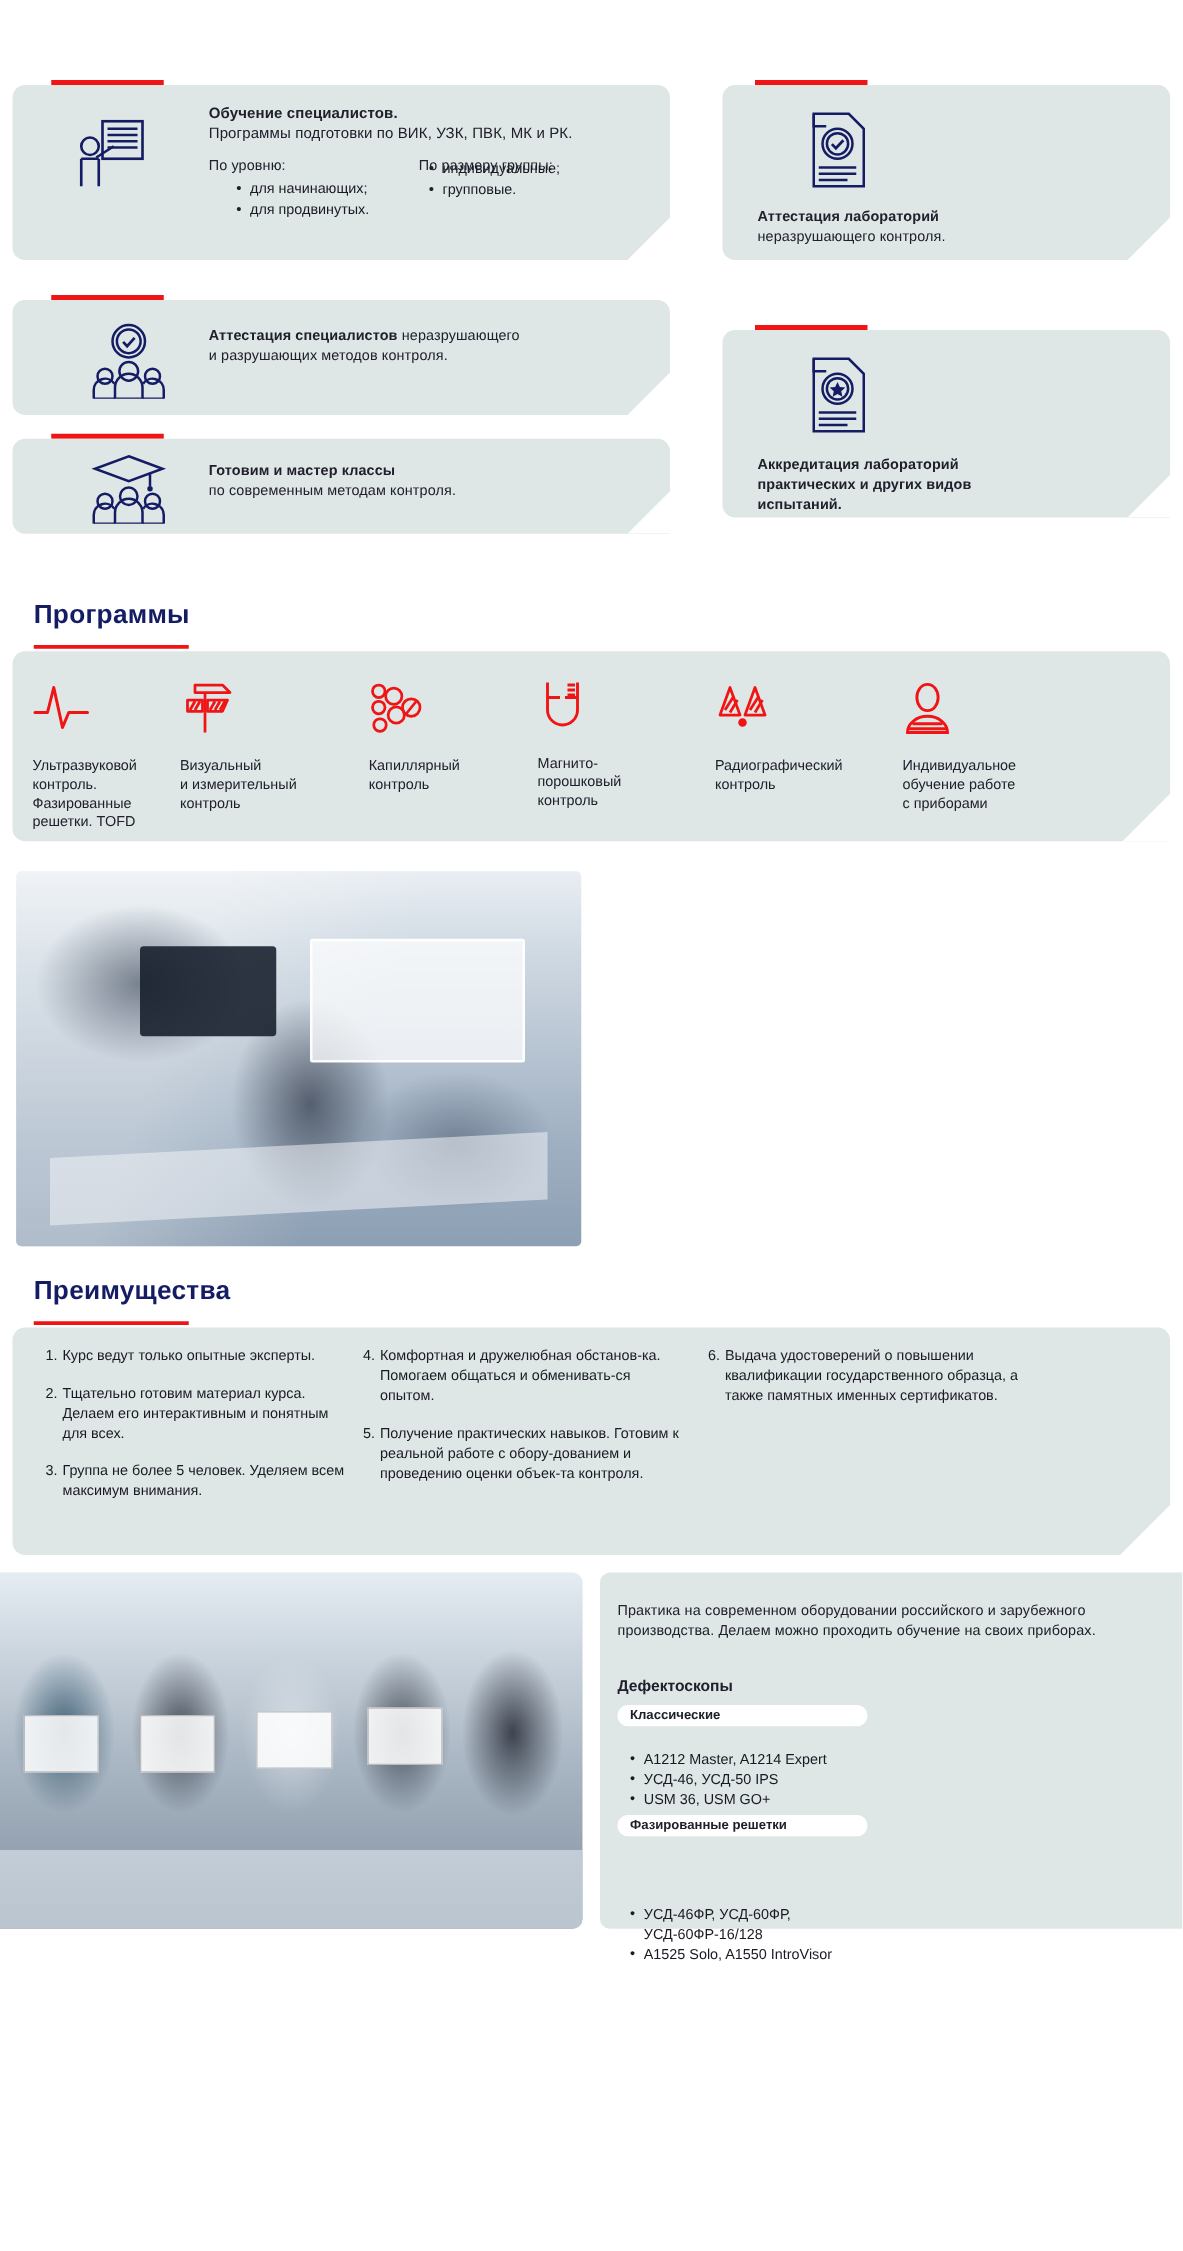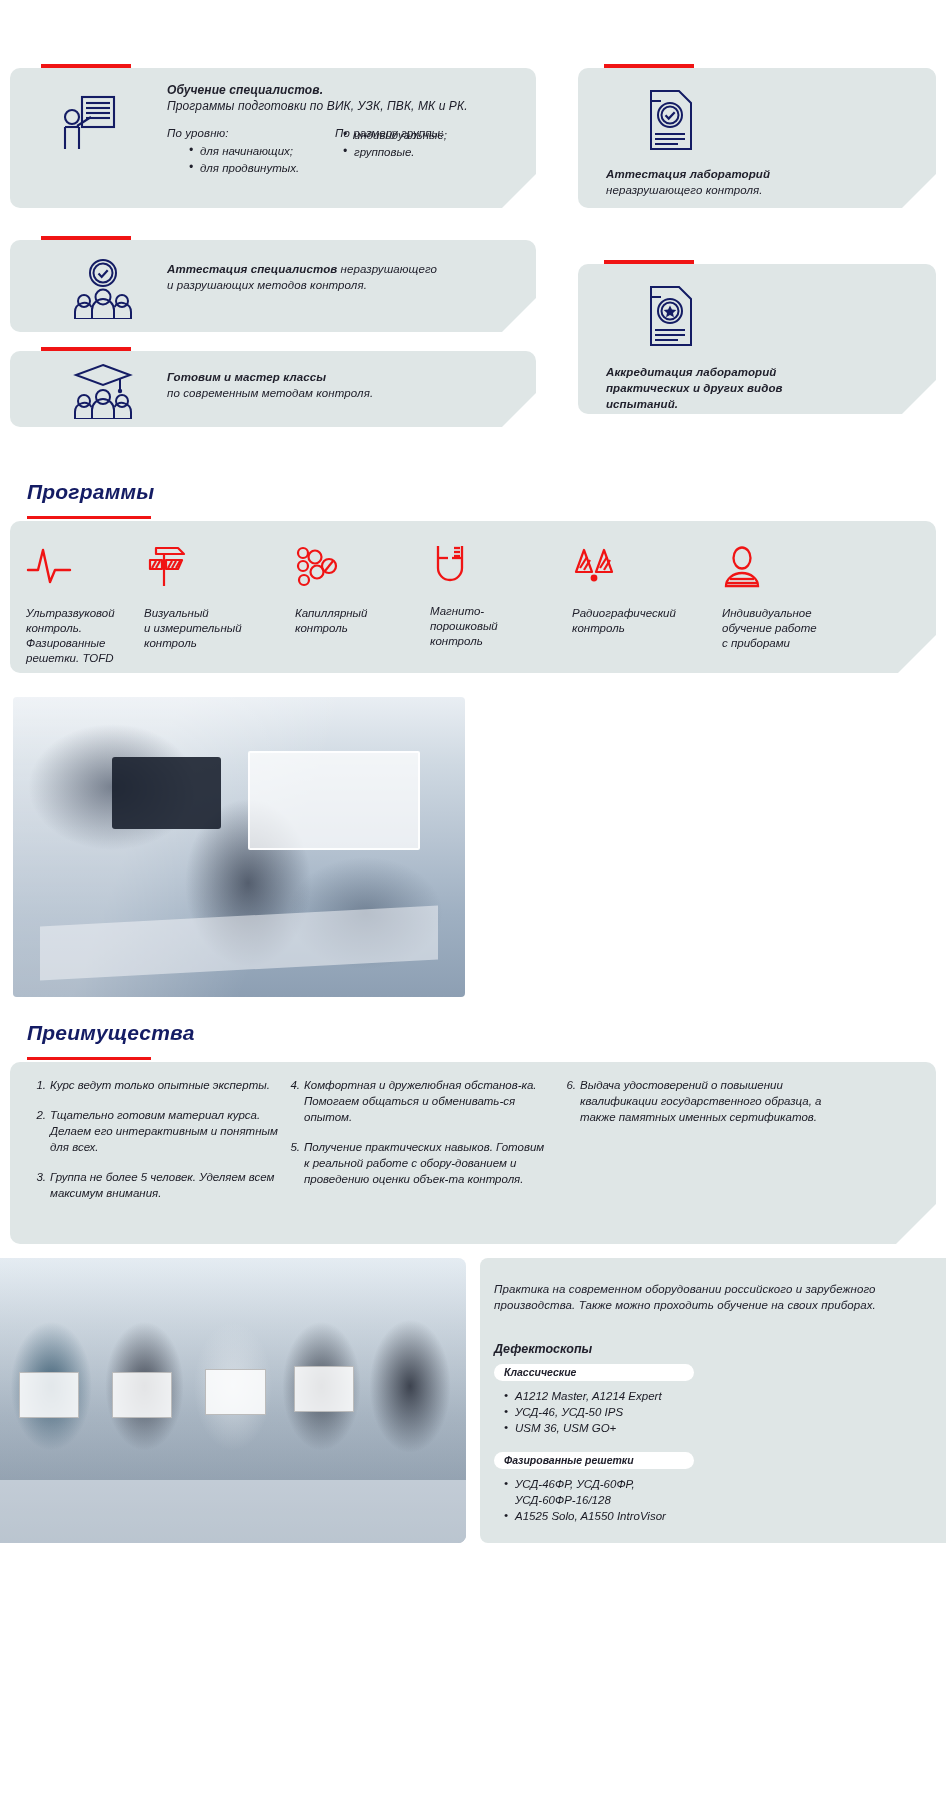--- a/index.html
+++ b/index.html
@@ -3,21 +3,21 @@
 <meta charset="utf-8">
 <style>
   * { box-sizing: border-box; margin: 0; padding: 0; }
   html, body {
     width: 946px; height: 1801px;
     background: #ffffff;
     font-family: "Liberation Sans", "DejaVu Sans", sans-serif;
     color: #1a1a24;
     overflow: hidden;
   }
-  .page { position: relative; width: 946px; height: 1507px; font-style: italic; }
+  .page { position: relative; width: 946px; height: 1507px; }
 
   
   .card {
     position: absolute;
     background: #dfe6e6;
     border-radius: 10px;
   }
   .card.notch-br {
     border-bottom-right-radius: 0;
   }
@@ -437,32 +437,32 @@
         linear-gradient(180deg, rgba(255,255,255,.25), rgba(0,0,0,.12));"></div>
     <div style="position:absolute;left:4%;top:40%;width:13%;height:16%;background:rgba(255,255,255,.85);border:1px solid #bbb;"></div>
     <div style="position:absolute;left:24%;top:40%;width:13%;height:16%;background:rgba(255,255,255,.85);border:1px solid #bbb;"></div>
     <div style="position:absolute;left:44%;top:39%;width:13%;height:16%;background:rgba(255,255,255,.85);border:1px solid #bbb;"></div>
     <div style="position:absolute;left:63%;top:38%;width:13%;height:16%;background:rgba(255,255,255,.85);border:1px solid #bbb;"></div>
     <div style="position:absolute;left:0;top:78%;width:100%;height:22%;background:rgba(225,232,238,.6);"></div>
   </div>
 
   <div class="card" style="left:480px; top:1258px; width:466px; height:285px; border-radius:8px 0 0 8px;">
 
-    <div class="t" style="left:14px; top:23px; width:420px; line-height:16px;">Практика на современном оборудовании российского и зарубежного производства. Также можно проходить обучение на своих приборах.</div>
+    <div class="t" style="left:14px; top:23px; width:420px; line-height:16px;">Практика на современном оборудовании российского и зарубежного производства. Делаем можно проходить обучение на своих приборах.</div>
 
     <div class="eq-head" style="left:14px; top:84px;">Дефектоскопы</div>
 
     <div class="pill" style="left:14px; top:106px; width:200px;">Классические</div>
-    <ul class="eq-list" style="left:22px; top:130px;">
+    <ul class="eq-list" style="left:22px; top:142px;">
       <li>A1212 Master, A1214 Expert</li>
       <li>УСД-46, УСД-50 IPS</li>
       <li>USM 36, USM GO+</li>
     </ul>
 
     <div class="pill" style="left:14px; top:194px; width:200px;">Фазированные решетки</div>
     <ul class="eq-list" style="left:22px; top:218px;">
-      <li style="white-space:pre-line;">УСД-46ФР, УСД-60ФР,
+      <li style="white-space:pre-line;margin-top:48px;">УСД-46ФР, УСД-60ФР,
 УСД-60ФР-16/128</li>
       <li style="white-space:pre-line;">A1525 Solo, A1550 IntroVisor</li>
     </ul>
   </div>
 
 </div>
 
 </body></html>

